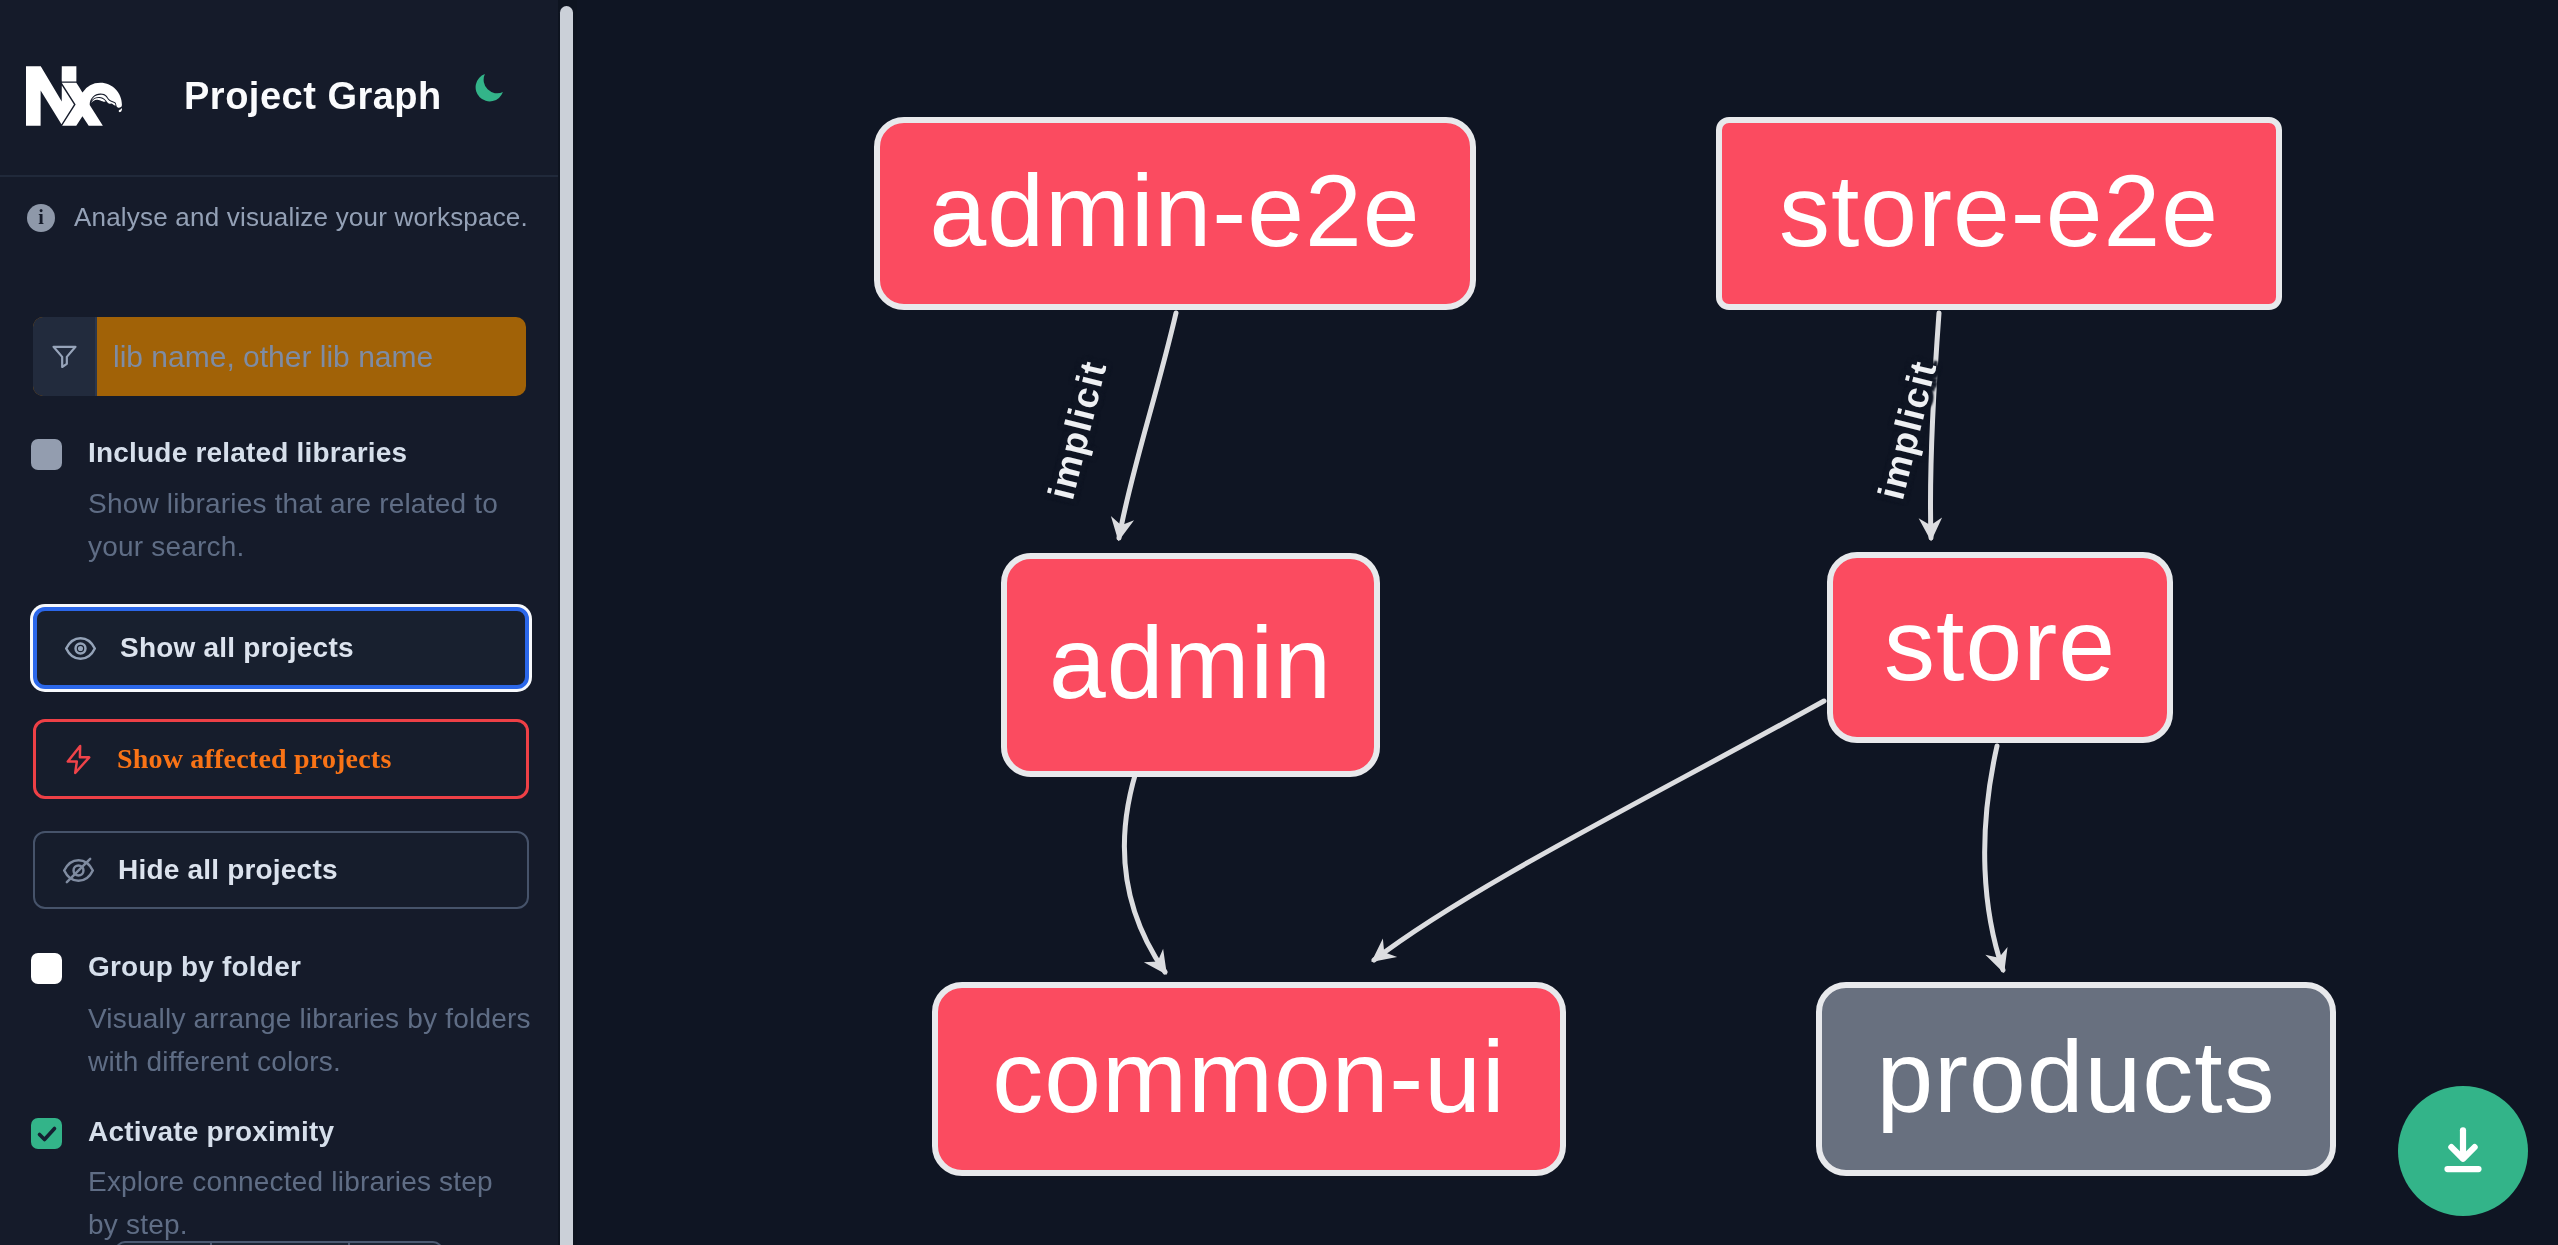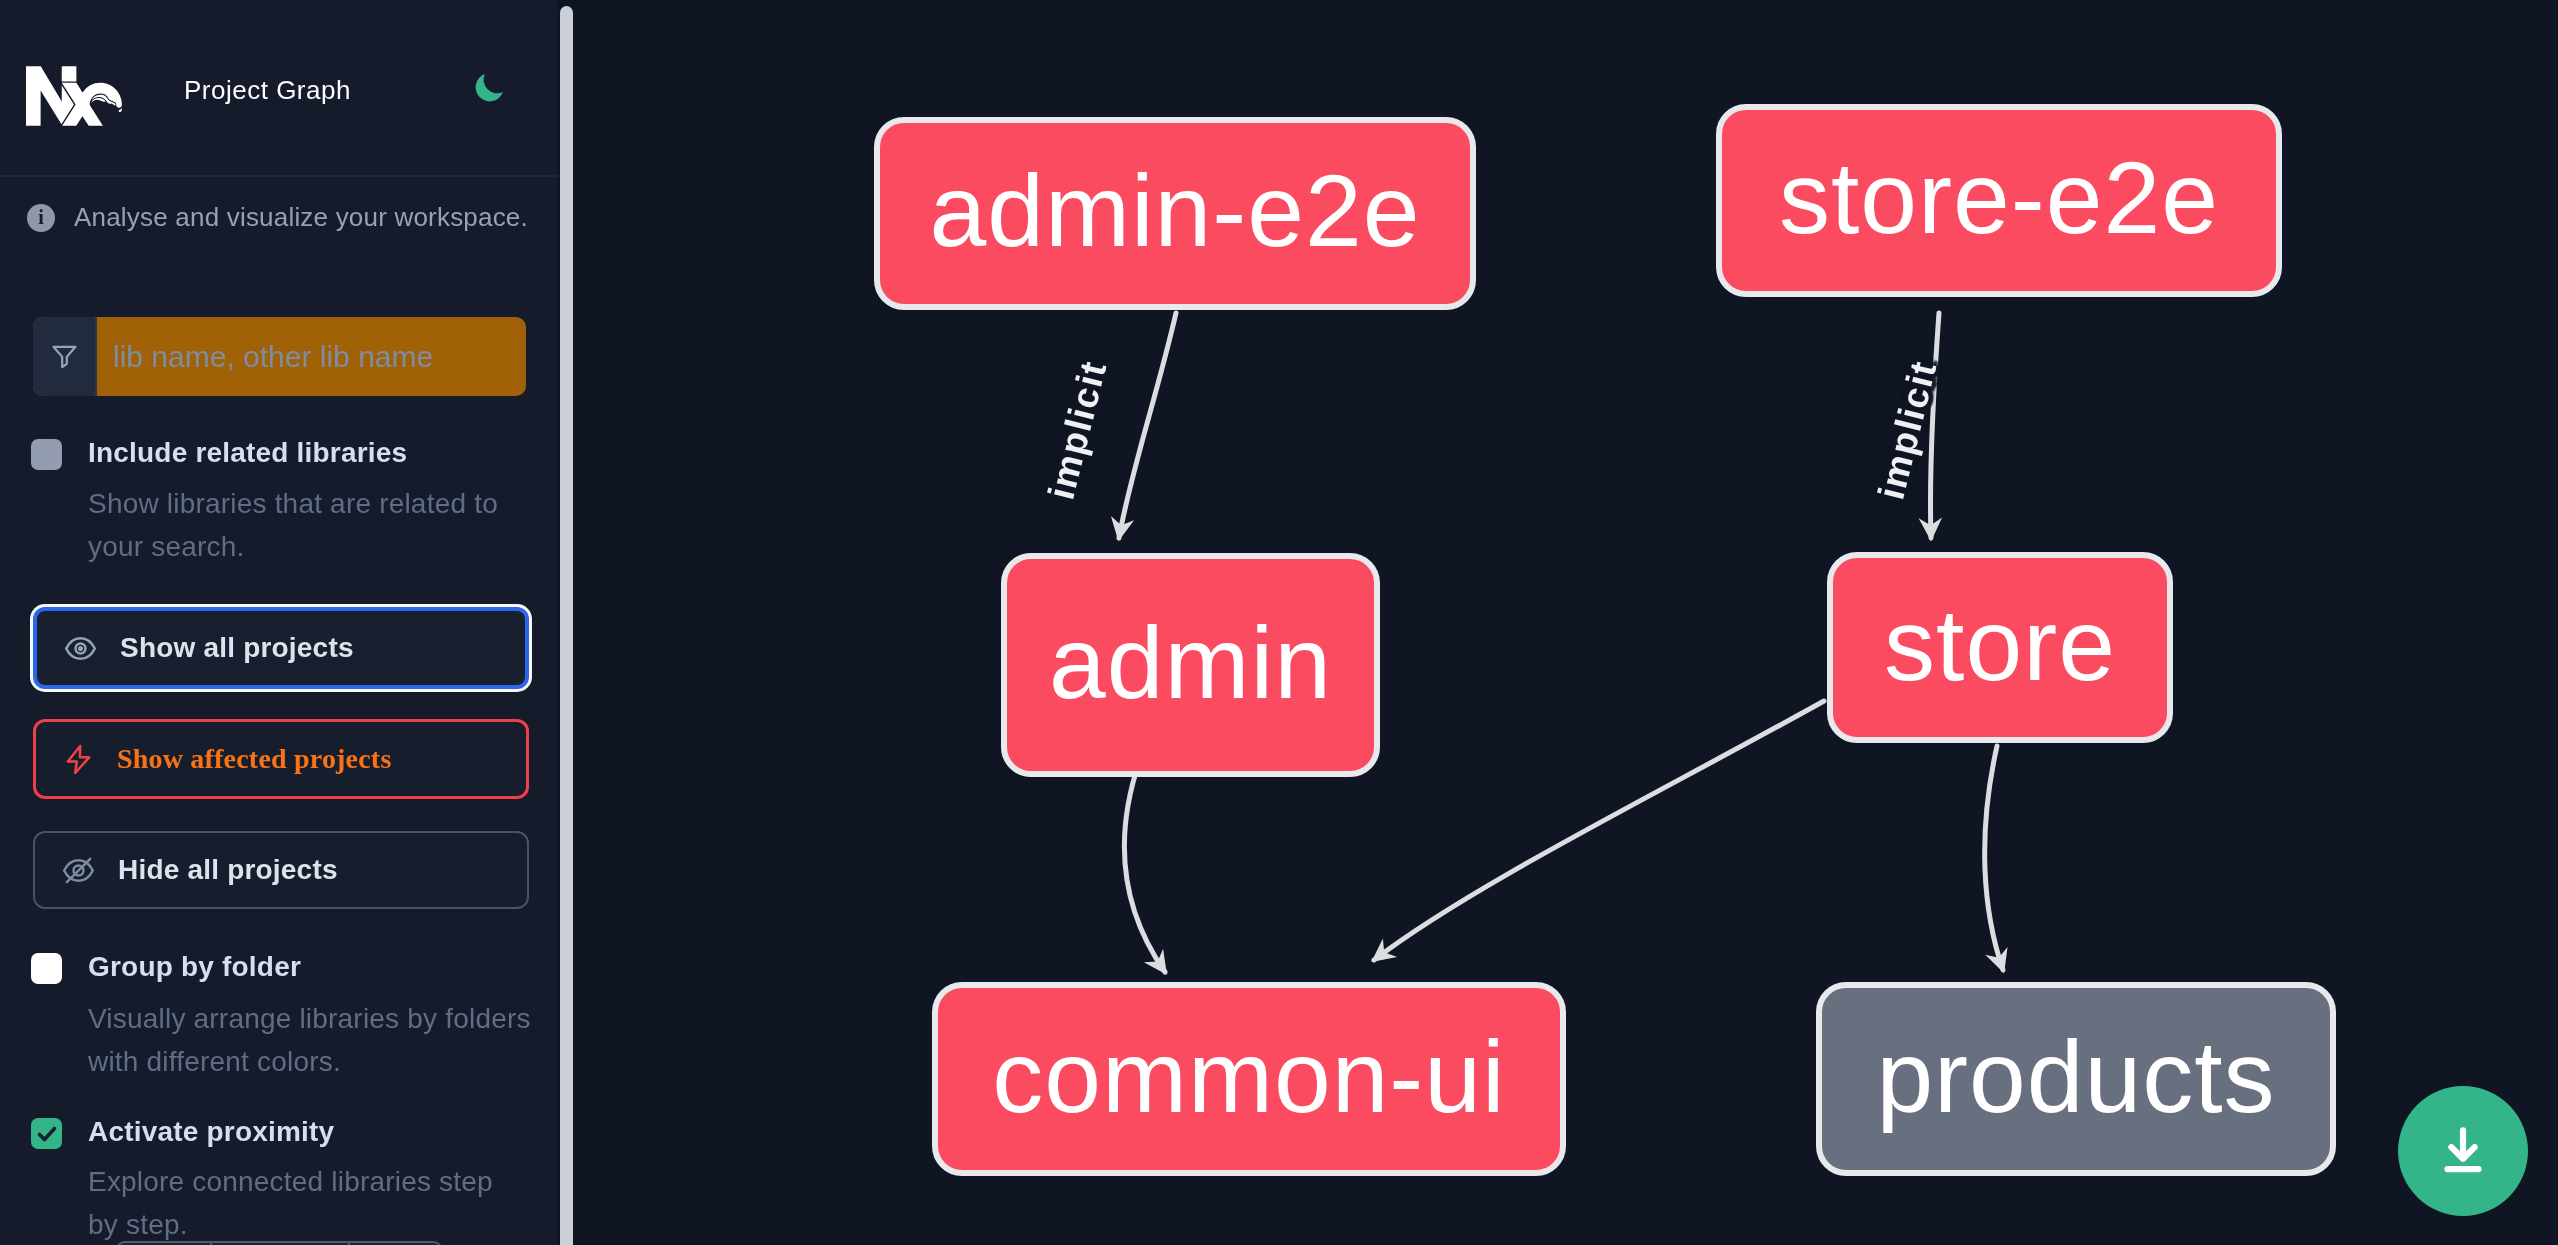--- a/index.html
+++ b/index.html
@@ -5,21 +5,21 @@
   html,body{margin:0;padding:0;background:#0f1523;}
   *{box-sizing:border-box;}
   #app{
     position:relative;width:2558px;height:1245px;overflow:hidden;
     background:#0f1523;font-family:"Liberation Sans","DejaVu Sans",sans-serif;
     -webkit-font-smoothing:antialiased;
   }
   
   .sidebar{position:absolute;left:0;top:0;width:558px;height:1245px;background:#151b2a;}
   .nx-logo{position:absolute;left:26px;top:48px;width:96px;height:96px;}
-  .app-title{position:absolute;left:184px;top:75px;font-size:26px;font-weight:400;color:#fafbfd;letter-spacing:.5px;white-space:nowrap;}
+  .app-title{position:absolute;left:184px;top:75px;font-size:38px;font-weight:700;color:#fafbfd;letter-spacing:.5px;white-space:nowrap;}
   .moon-btn{position:absolute;left:468px;top:68px;width:42px;height:42px;background:none;border:none;padding:0;cursor:pointer;}
   .header-divider{position:absolute;left:0;top:175px;width:558px;height:2px;background:#20293a;}
   .tagline-row{position:absolute;left:27px;top:202px;display:flex;align-items:center;gap:19px;}
   .info-icon{width:28px;height:28px;border-radius:50%;background:#8e98a9;color:#151b2a;
     display:flex;align-items:center;justify-content:center;font-size:20px;font-weight:800;flex:none;font-family:"Liberation Serif",serif;}
   .tagline{font-size:26px;color:#94a1b6;letter-spacing:.2px;white-space:nowrap;}
   
   .search-box{position:absolute;left:33px;top:317px;width:493px;height:79px;background:#a16207;border-radius:10px;display:flex;overflow:hidden;}
   .search-icon-cell{width:64px;flex:none;background:#222b3d;border-right:2px solid #2c374b;display:flex;align-items:center;justify-content:center;}
   .search-input{flex:1;background:transparent;border:none;outline:none;padding:0 16px;font-size:30px;color:#c6d0e0;font-family:inherit;min-width:0;}
@@ -80,21 +80,21 @@
       <path d="M 1145 746 C 1112 830 1119 906 1165 972" marker-end="url(#arrow)"></path>
       <path d="M 1824 701 C 1655 795 1472 885 1374 960" marker-end="url(#arrow)"></path>
       <path d="M 1997 746 C 1977 835 1983 912 2003 970" marker-end="url(#arrow)"></path>
     </g>
   </svg>
 
   <div class="edge-label" style="left:1078px;top:430px;">implicit</div>
   <div class="edge-label" style="left:1908px;top:430px;">implicit</div>
 
   <div class="node" style="left:874px;top:117px;width:602px;height:193px;">admin-e2e</div>
-  <div class="node" style="left:1716px;top:104px;width:566px;height:193px;">store-e2e</div>
+  <div class="node" style="left:1716px;top:117px;width:566px;height:193px;border-radius:13px;">store-e2e</div>
   <div class="node" style="left:988px;top:553px;width:379px;height:224px;margin-left:13px;">admin</div>
   <div class="node" style="left:1827px;top:552px;width:346px;height:191px;">store</div>
   <div class="node" style="left:932px;top:982px;width:634px;height:194px;">common-ui</div>
   <div class="node node-gray" style="left:1816px;top:982px;width:520px;height:194px;">products</div>
 
   <button class="fab">
     <svg width="62" height="62" viewBox="0 0 24 24" fill="none" stroke="#ffffff" stroke-width="2.4" stroke-linecap="round" stroke-linejoin="round">
       <path d="M12 4 v10"></path>
         <path d="M7.5 10.5 L12 15 L16.5 10.5"></path>
         <path d="M6 19 h12"></path>

